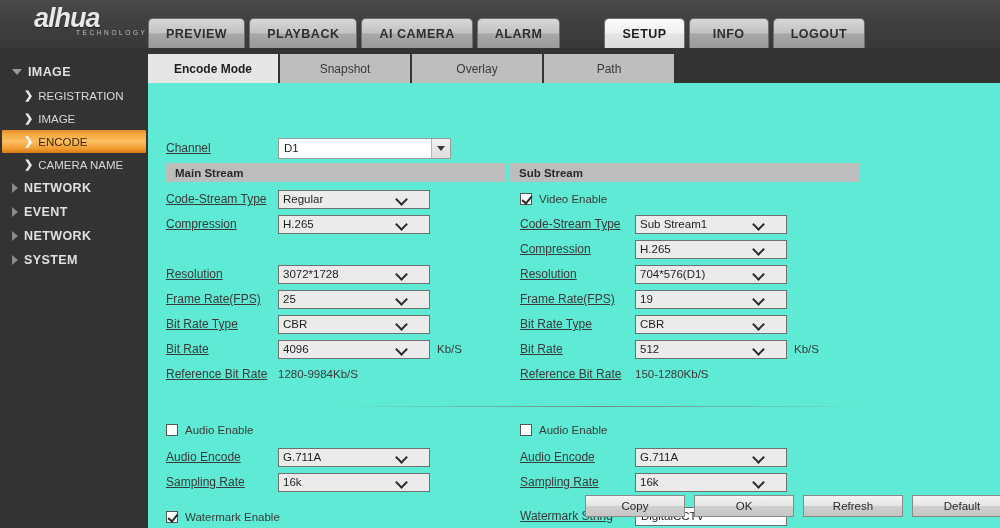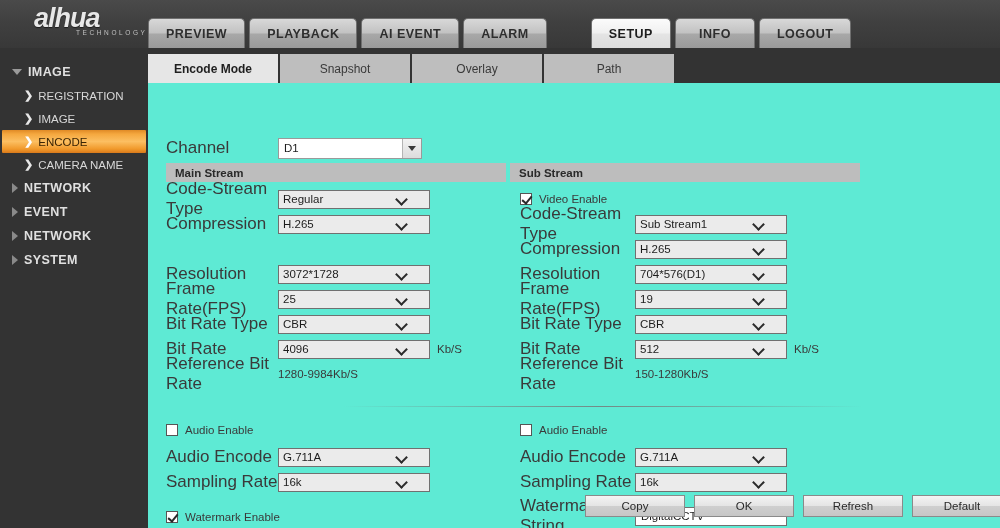--- a/index.html
+++ b/index.html
@@ -186,23 +186,24 @@
     color: #2a2a2a;
   }
 
   .row {
     position: absolute;
     height: 20px;
     display: flex;
     align-items: center;
   }
   .lbl {
-    font-size: 17px;
+    font-size: 12px;
     color: #3a3a3a;
     text-align: left;
+    text-decoration: underline;
   }
   .val-static {
     font-size: 11.5px;
     color: #3a3a3a;
   }
   .unit {
     font-size: 11.5px;
     color: #3a3a3a;
     margin-left: 7px;
   }
@@ -340,21 +341,21 @@
 <body>
 
 <div class="header">
   <div class="logo">
     <div class="logo-text">alhua</div>
     <div class="logo-sub">TECHNOLOGY</div>
   </div>
   <div class="navtabs">
     <div class="navtab">PREVIEW</div>
     <div class="navtab">PLAYBACK</div>
-    <div class="navtab">AI EVENT</div>
+    <div class="navtab">AI CAMERA</div>
     <div class="navtab">ALARM</div>
     <div class="navtab active">SETUP</div>
     <div class="navtab">INFO</div>
     <div class="navtab">LOGOUT</div>
   </div>
 </div>
 
 <div class="sidebar">
   <div class="menu-group">
     <span class="tri-down"></span>
@@ -402,21 +403,21 @@
       <div class="subtab">Snapshot</div>
       <div class="subtab">Overlay</div>
       <div class="subtab">Path</div>
     </div>
   </div>
 
   <div class="panel">
 
     <div class="row" style="left:18px; top:55px;">
       <div class="lbl" style="width:112px;">Channel</div>
-      <div class="dd-btn" style="width:144px;">
+      <div class="dd-btn" style="width:173px;">
         <span class="txt">D1</span>
         <span class="arrowbox"></span>
       </div>
     </div>
 
     <div class="sec-head" style="left:18px; top:80px; width:340px;">Main Stream</div>
     <div class="sec-head" style="left:362px; top:80px; width:350px;">Sub Stream</div>
 
     <div class="row" style="left:18px; top:106px;">
       <div class="lbl" style="width:112px;">Code-Stream Type</div>

